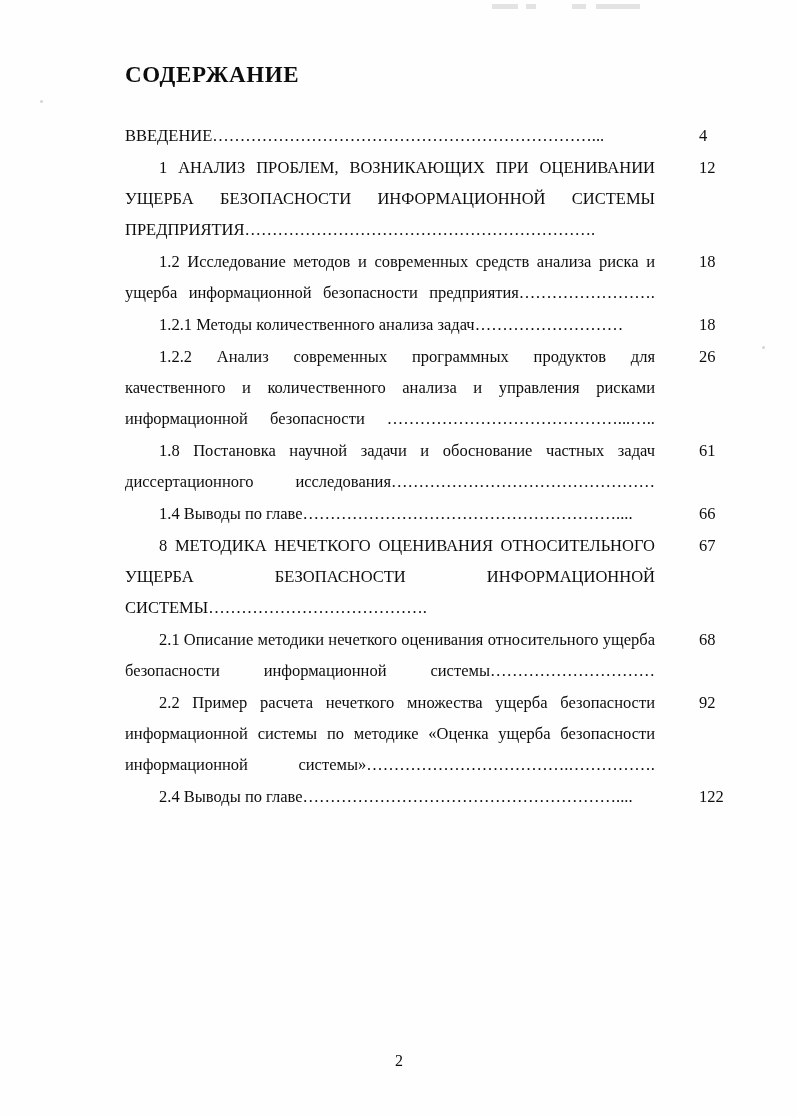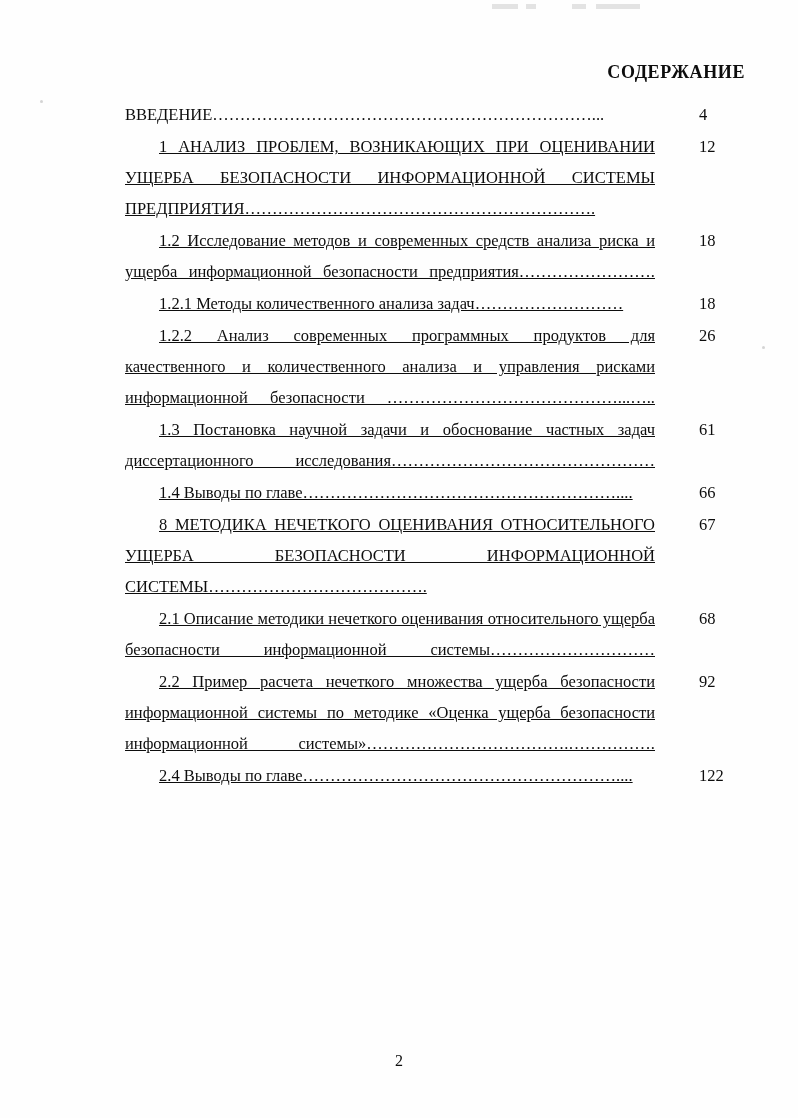--- a/index.html
+++ b/index.html
@@ -46,25 +46,25 @@
   .speck.s2 { left: 762px; top: 346px; width: 3px; height: 3px; }
 
   .content {
     position: absolute;
     left: 125px;
     top: 62px;
     width: 620px;
   }
 
   .toc-title {
-    text-align: right;
+    text-align: left;
     font-weight: bold;
-    font-size: 18px;
+    font-size: 23px;
     letter-spacing: 0.6px;
-    margin-bottom: 16px;
+    margin-bottom: 32px;
   }
 
   .entry {
     display: flex;
     align-items: flex-start;
     margin-bottom: 1px;
     gap: 24px;
   }
   .entry-text {
     flex: 1 1 auto;
@@ -81,21 +81,20 @@
   }
   .entry-page {
     flex: 0 0 46px;
     text-align: left;
     font-size: 16.5px;
     line-height: 31px;
     padding-left: 14px;
   }
   .entry.indent .entry-text {
     text-indent: 34px;
-    text-decoration: underline;
   }
   .page-number {
     position: absolute;
     left: 0;
     right: 0;
     top: 1052px;
     text-align: center;
     font-size: 16px;
   }
 </style>
@@ -128,21 +127,21 @@
         </div>
         <div class="entry indent">
           <div class="entry-text single">1.2.1 Методы количественного анализа задач………………………</div>
           <div class="entry-page">18</div>
         </div>
         <div class="entry indent">
           <div class="entry-text">1.2.2 Анализ современных программных продуктов для качественного и количественного анализа и управления рисками информационной безопасности ……………………………………...…..</div>
           <div class="entry-page">26</div>
         </div>
         <div class="entry indent">
-          <div class="entry-text">1.3 Постановка научной задачи и обоснование частных задач диссертационного исследования…………………………………………</div>
+          <div class="entry-text">1.8 Постановка научной задачи и обоснование частных задач диссертационного исследования…………………………………………</div>
           <div class="entry-page">61</div>
         </div>
         <div class="entry indent">
           <div class="entry-text single">1.4 Выводы по главе…………………………………………………....</div>
           <div class="entry-page">66</div>
         </div>
         <div class="entry indent">
           <div class="entry-text">8 МЕТОДИКА НЕЧЕТКОГО ОЦЕНИВАНИЯ ОТНОСИТЕЛЬНОГО УЩЕРБА БЕЗОПАСНОСТИ ИНФОРМАЦИОННОЙ СИСТЕМЫ………………………………….</div>
           <div class="entry-page">67</div>
         </div>

